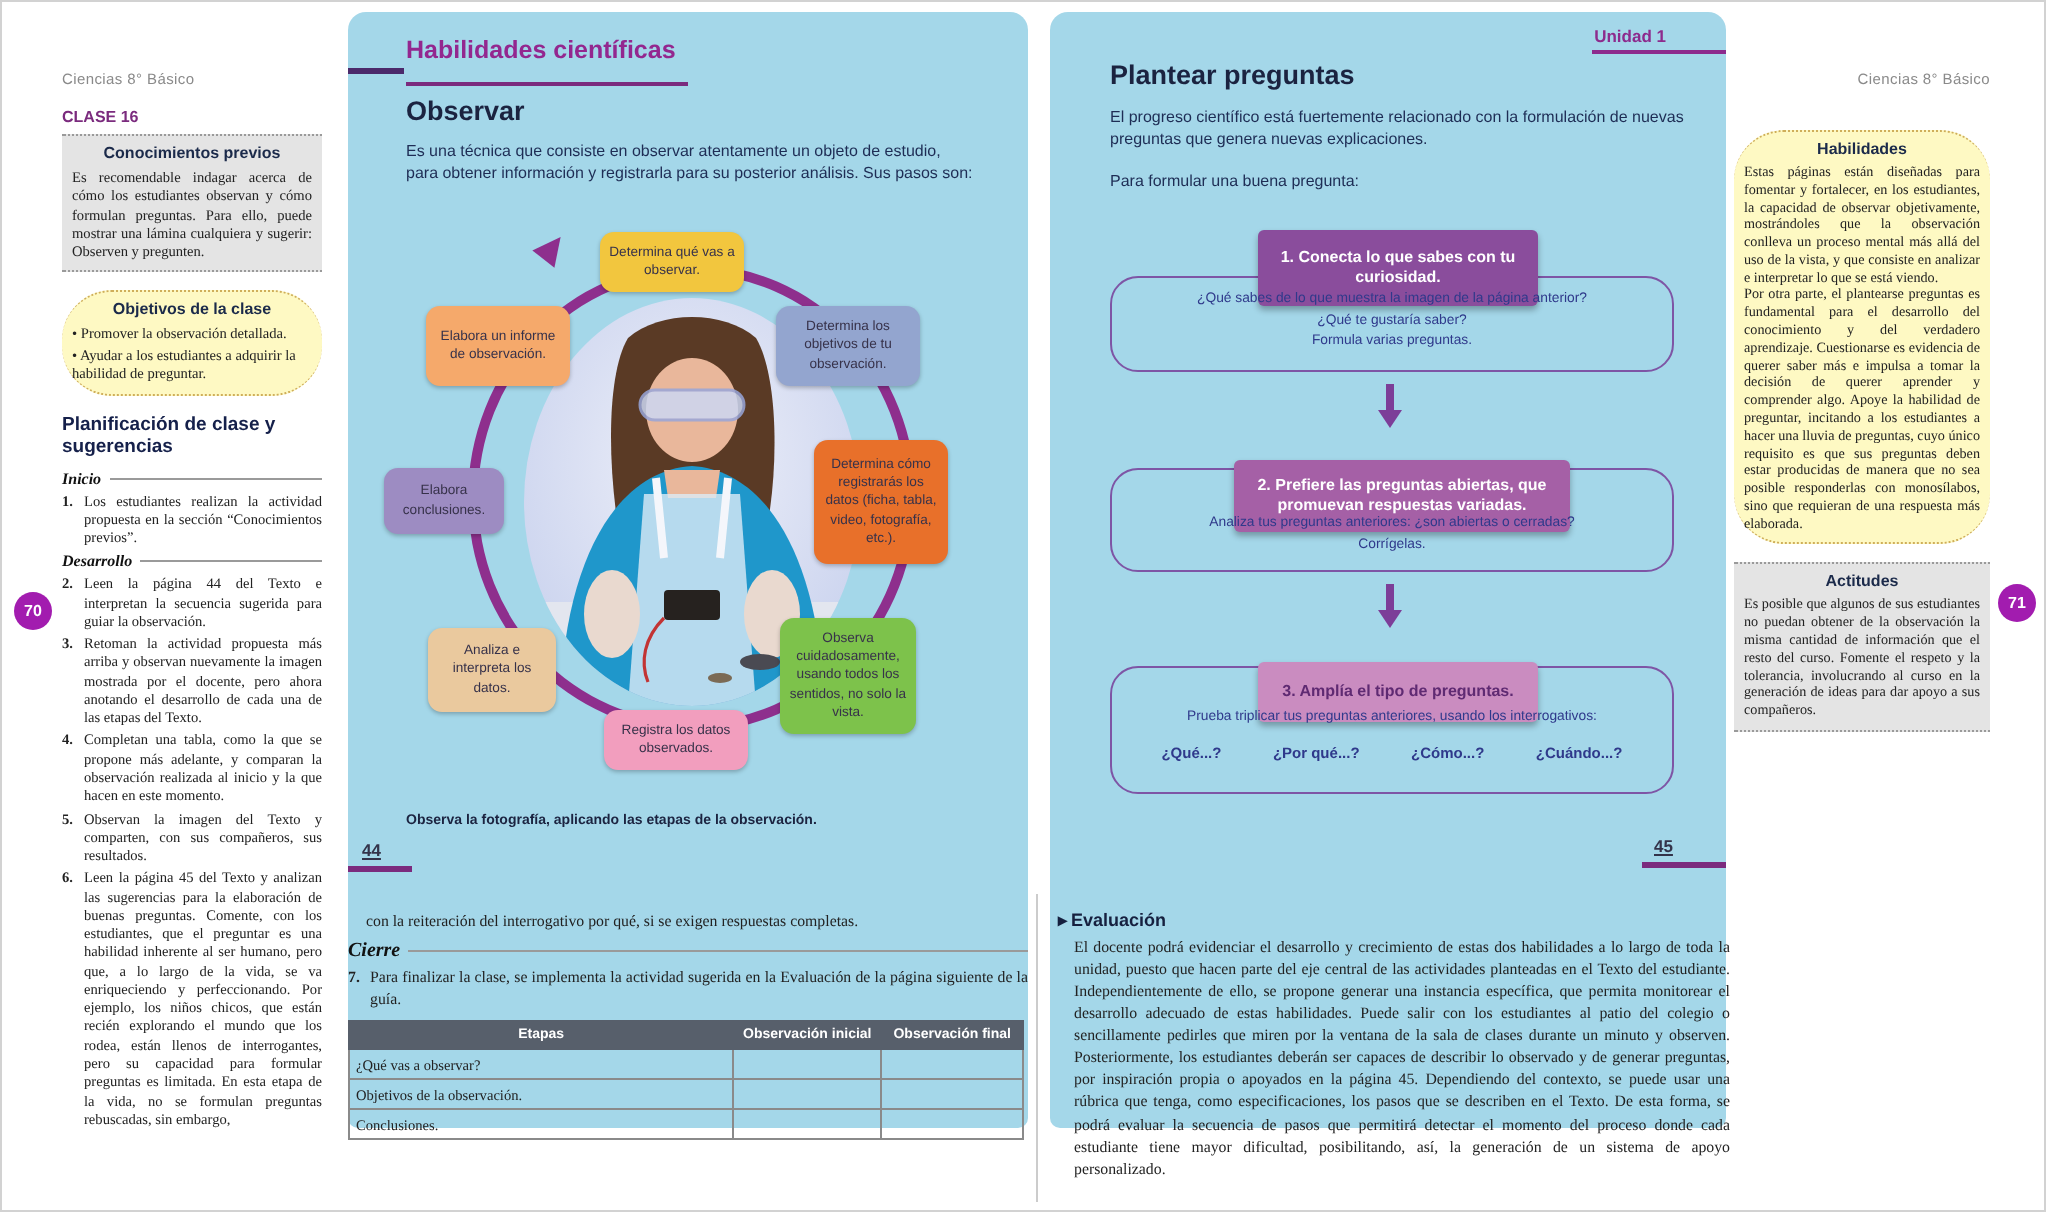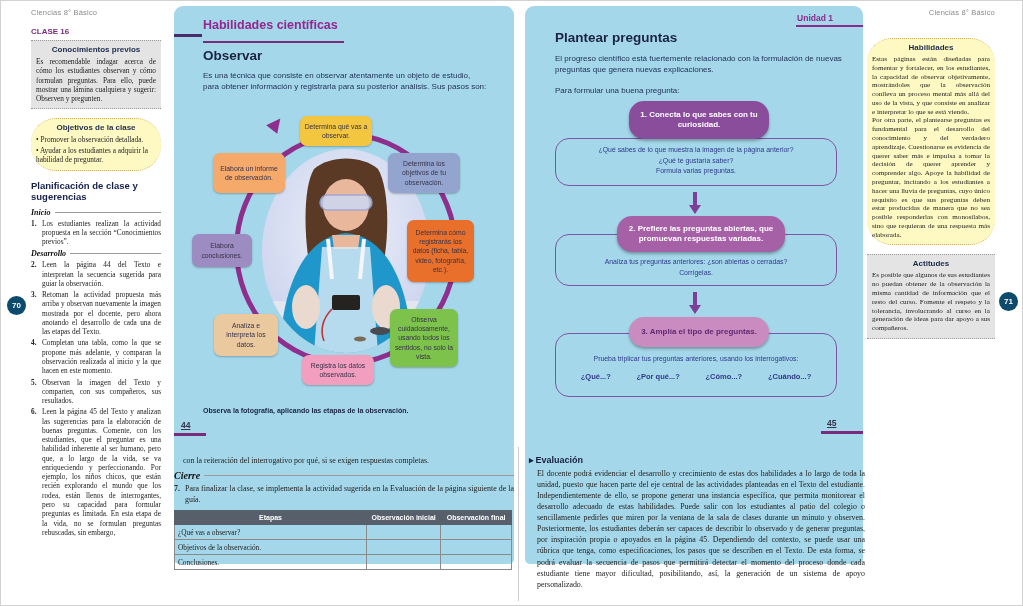--- a/index.html
+++ b/index.html
@@ -1,39 +1,39 @@
 <!DOCTYPE html>
 <html><head>
 <meta charset="utf-8">
 <style>
   html,body{margin:0;padding:0;background:#fff;}
   .stage{position:relative;width:1023px;height:606px;background:#ffffff;
          border:1px solid #d2d2d2;box-sizing:border-box;overflow:hidden;
          font-family:"Liberation Serif",serif;}
   
   .runhead{font:7.5px "Liberation Sans",sans-serif;color:#8a8a8a;letter-spacing:.2px;}
-  .sidebar{position:absolute;width:130px;font-size:7.3px;line-height:1.27;color:#222;}
+  .sidebar{position:absolute;width:130px;font-size:7.3px;line-height:1.27;color:#222;margin-top:27px;}
   .sidebar p{margin:0;text-align:justify;}
   .clase{font:bold 8px "Liberation Sans",sans-serif;color:#7b2b7e;margin:10px 0 4px 0;}
   .gbox{background:#e4e4e4;border-top:1px dotted #9a9a9a;border-bottom:1px dotted #9a9a9a;
         padding:4px 5px 5px 5px;margin-bottom:9px;}
   .ybox{background:#fef9c3;border-top:1px dotted #cfae5a;border-bottom:1px dotted #cfae5a;
         padding:4px 5px 5px 5px;margin-bottom:9px;border-radius:25px;}
   .boxtitle{font:bold 8px "Liberation Sans",sans-serif;color:#1b2a4a;text-align:center;margin:0 0 3px 0;}
   .ul{margin:0;padding:0;list-style:none;}
   .ul li{margin:0 0 1px 0;text-align:left;}
   .ul li::before{content:"• ";}
   .plantitle{font:bold 9.5px "Liberation Sans",sans-serif;color:#15204a;line-height:1.18;margin:2px 0 5px 0;}
   .phase{display:flex;align-items:center;gap:4px;font:bold italic 8px "Liberation Serif",serif;
          color:#111;margin:3px 0 2px 0;}
   .phase::after{content:"";flex:1;border-top:1px solid #9a9a9a;}
   .item{display:flex;gap:2px;margin-bottom:2px;}
   .item .num{font-weight:bold;min-width:9px;}
   .item .itx{flex:1;text-align:justify;}
-  .badge{position:absolute;width:19px;height:19px;border-radius:50%;background:#0c4a6e;color:#fff;
+  .badge{position:absolute;width:19px;height:19px;border-radius:50%;background:#a21caf;color:#fff;
          font:bold 8px "Liberation Sans",sans-serif;display:flex;align-items:center;justify-content:center;}
   
   .page{position:absolute;top:5px;height:558px;background:#a4d7e9;border-radius:9px 9px 5px 5px;}
   .p44{left:173px;width:340px;}
   .p45{left:524px;width:338px;}
   .sectrule{position:absolute;left:0;top:28px;width:28px;height:2.5px;background:#4b2a6b;}
   .secttitle{position:absolute;left:29px;top:12px;font:bold 12.5px "Liberation Sans",sans-serif;color:#93278f;}
   .sectunder{position:absolute;left:29px;top:35px;width:141px;height:2px;background:#7b2b7e;}
   .bighead{position:absolute;font:bold 13.5px "Liberation Sans",sans-serif;color:#1b2340;}
   .pintro{position:absolute;font:8px "Liberation Sans",sans-serif;line-height:1.4;color:#1e2d55;}
@@ -46,23 +46,23 @@
        text-align:center;font:6.8px "Liberation Sans",sans-serif;line-height:1.35;color:#37324a;
        padding:2px 3px;box-sizing:border-box;box-shadow:0 1px 2px rgba(0,0,0,.25);}
   .caption{position:absolute;left:29px;top:401px;font:bold 7px "Liberation Sans",sans-serif;color:#1b2340;}
   .pnum{position:absolute;font:bold 8.5px "Liberation Sans",sans-serif;color:#33334a;text-decoration:underline;}
   .pnumbar{position:absolute;height:2.5px;background:#7b2b7e;}
   .unidad{position:absolute;left:230px;top:7px;width:78px;text-align:right;
           font:bold 8.5px "Liberation Sans",sans-serif;color:#8d2b8d;}
   .unidadbar{position:absolute;left:271px;top:19px;width:67px;height:1.5px;background:#8d2b8d;}
   .fcont{position:absolute;left:30px;width:282px;border:1.5px solid #7e55a5;border-radius:14px;
          box-sizing:border-box;}
-  .fbox{position:absolute;border-radius:15px;display:flex;align-items:center;justify-content:center;
+  .fbox{position:absolute;border-radius:3px;display:flex;align-items:center;justify-content:center;
         text-align:center;font:bold 8px "Liberation Sans",sans-serif;line-height:1.3;color:#fff;
-        padding:2px 8px;box-sizing:border-box;box-shadow:0 2px 3px rgba(0,0,0,.3);}
+        padding:2px 8px;box-sizing:border-box;box-shadow:0 2px 3px rgba(0,0,0,.3);margin-top:14px;}
   .fq{position:absolute;left:36px;width:270px;text-align:center;font:6.9px "Liberation Sans",sans-serif;
       line-height:1.55;color:#2f398b;}
   .flowarrow{position:absolute;width:3.5px;background:#7c3e98;}
   .flowarrow::after{content:"";position:absolute;left:-4.2px;bottom:-8px;border-left:6px solid transparent;
       border-right:6px solid transparent;border-top:9px solid #7c3e98;}
   .interrow{position:absolute;left:30px;width:282px;display:flex;justify-content:space-evenly;
       font:bold 7.5px "Liberation Sans",sans-serif;color:#2f398b;}
   
   .botcol{position:absolute;font-size:7.9px;line-height:1.4;color:#222;}
   .botcol p{margin:0;text-align:justify;}

